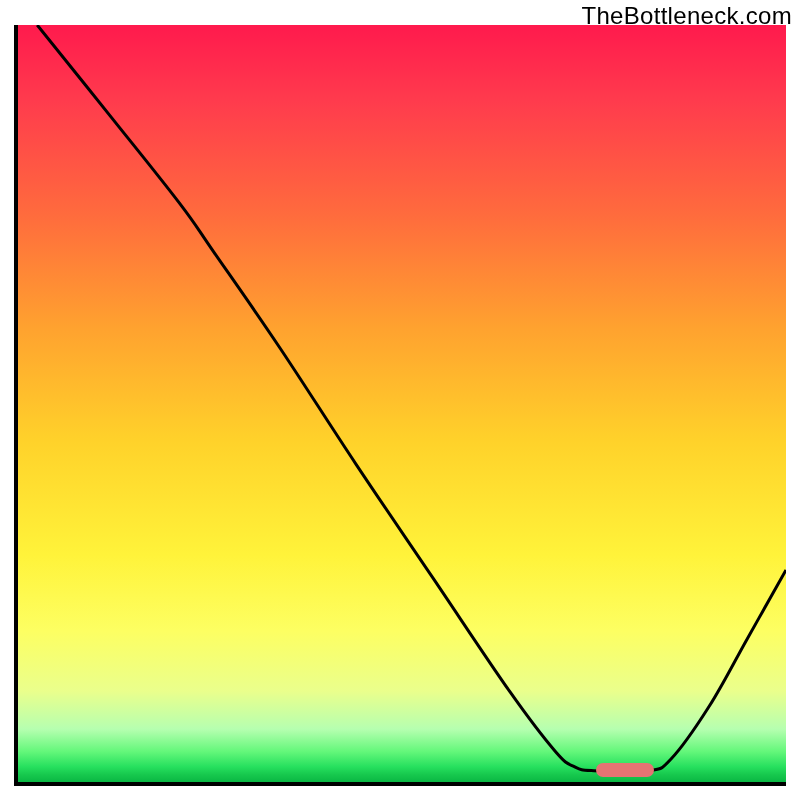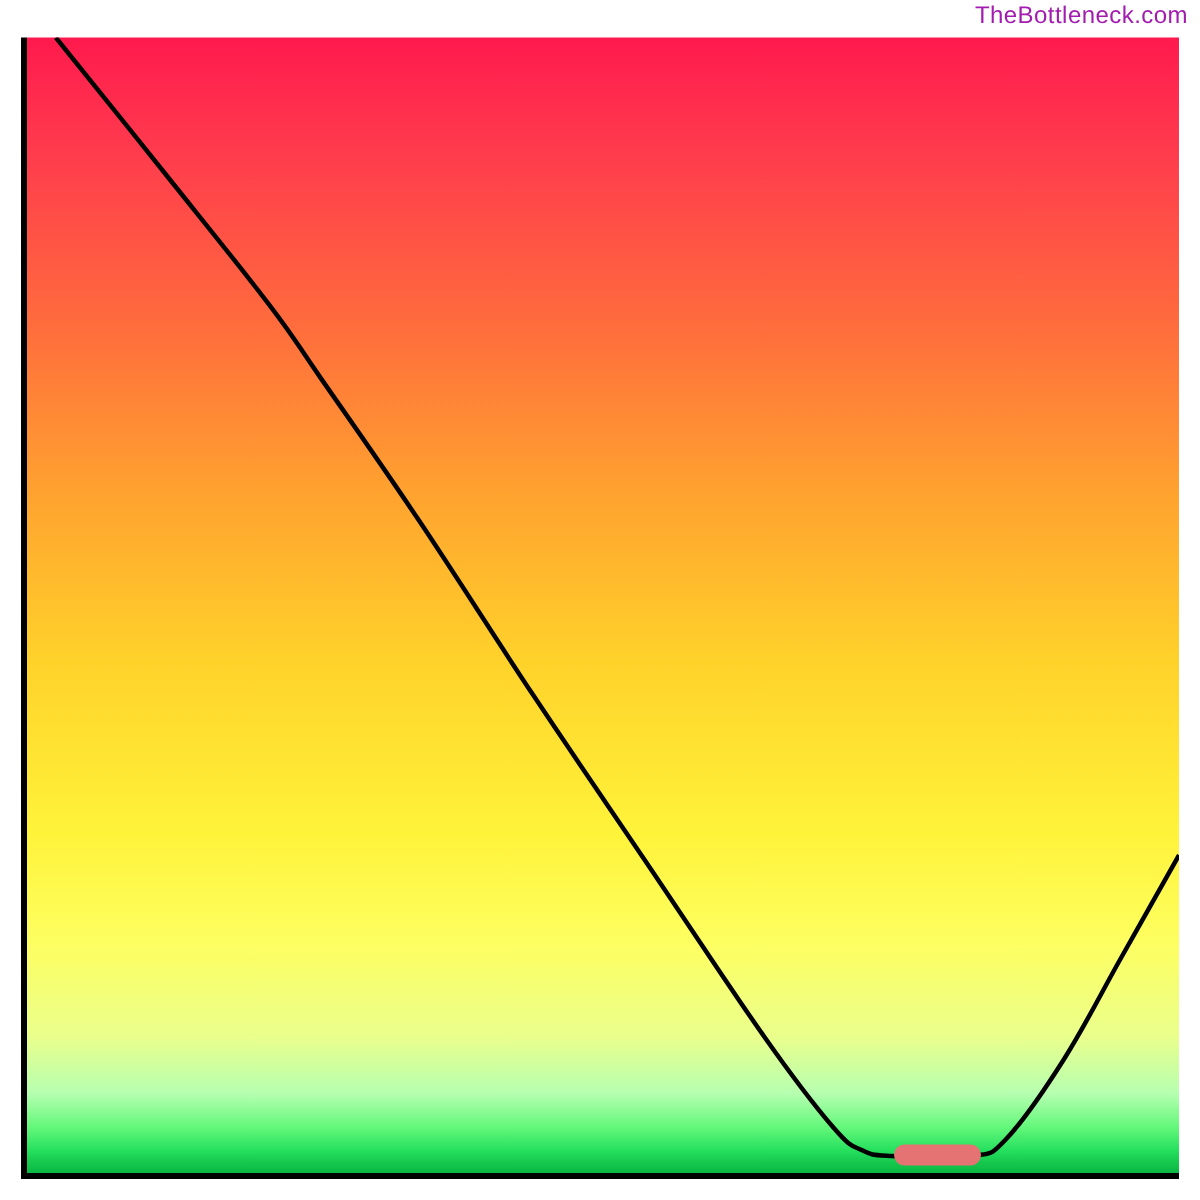--- a/index.html
+++ b/index.html
@@ -8,22 +8,22 @@
     width: 800px;
     height: 800px;
     background: #ffffff;
     font-family: Arial, Helvetica, sans-serif;
     overflow: hidden;
   }
   .watermark {
     position: absolute;
     top: 2px;
     right: 8px;
-    color: #a21caf;
-    font-size: 16px;
+    color: #000000;
+    font-size: 24px;
     font-weight: 500;
     letter-spacing: 0.3px;
     z-index: 5;
   }
   .plot-wrap {
     position: absolute;
     left: 14px;
     top: 25px;
     width: 772px;
     height: 761px;

